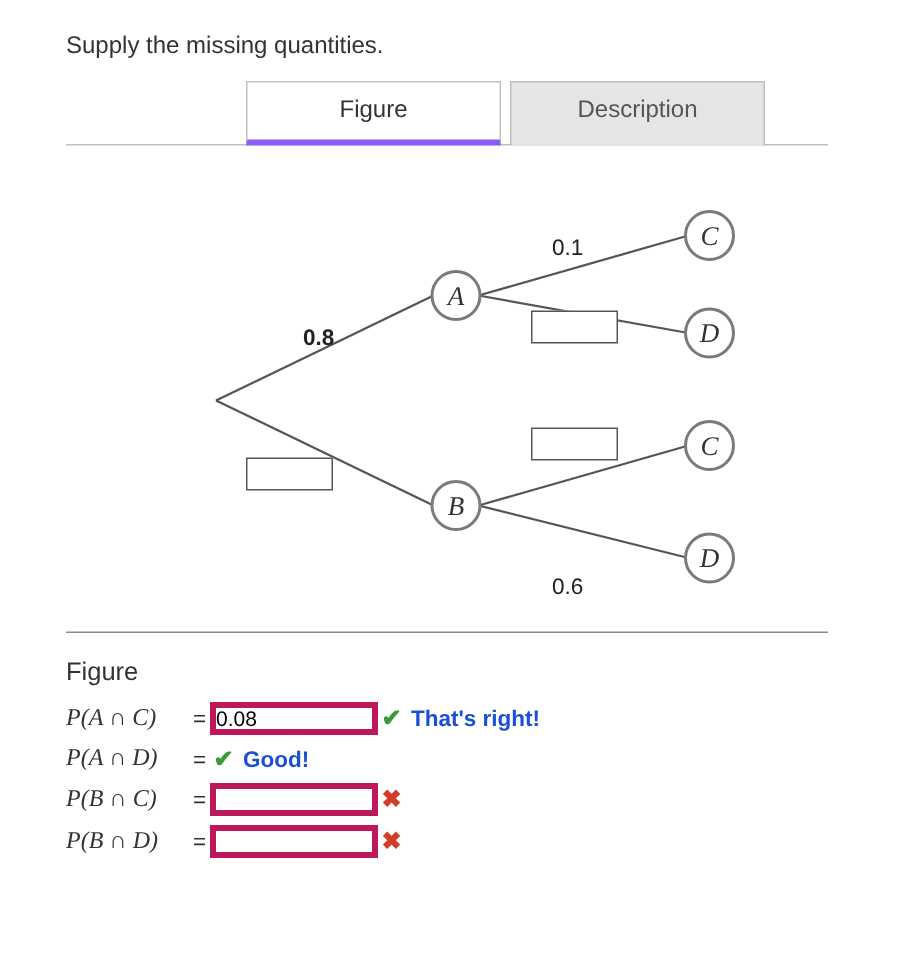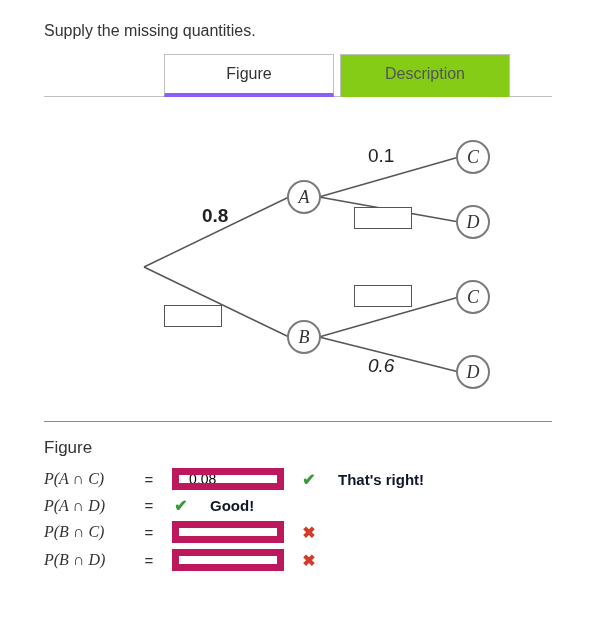--- a/index.html
+++ b/index.html
@@ -23,21 +23,21 @@
     background: #fefefe;
     border-bottom: none;
     cursor: pointer;
   }
   .tab.active {
     background: #fff;
     border-bottom: 4px solid #8b5cf6;
     position: relative;
   }
   .tab.inactive {
-    background: #84cc16;
+    background: #e5e5e5;
     color: #555;
     margin-left: 6px;
   }
   .tab-underline {
     border-top: 1px solid #bfbfbf;
     margin-top: -1px;
   }
 
   .figure-area {
     position: relative;
@@ -52,62 +52,63 @@
     border: 2px solid #7a7a7a;
     border-radius: 50%;
     background: #fff;
     display: flex; align-items: center; justify-content: center;
     font-style: italic;
     font-family: 'Times New Roman', serif;
     font-size: 18px;
   }
   .edge-label {
     position: absolute;
-    font-size: 19px;
+    font-size: 15px;
     color: #222;
+    margin-top: 12px;
   }
   .edge-input {
     position: absolute;
     width: 58px;
     height: 22px;
     border: 1px solid #555;
     font-size: 14px;
     padding: 1px 3px;
     background: #fff;
   }
 
   hr.divider { margin: 14px 0 16px 0; border: none; border-top: 1px solid #8a8a8a; }
 
   .outcome-title { font-size: 17px; margin-bottom: 10px; }
 
   .outcome-row {
     display: flex;
     align-items: center;
     margin-bottom: 6px;
-    gap: 16px;
+    gap: 0;
   }
   .outcome-label {
     width: 82px;
     font-style: italic;
     font-family: 'Times New Roman', serif;
     font-size: 16px;
     white-space: nowrap;
   }
   .equals { width: 14px; text-align: center; }
   .answer-input {
     width: 112px;
     height: 22px;
-    border: 7px solid #be185d;
-    padding: 1px 10px;
+    border: 4px solid #be185d;
+    padding: 1px 0;
     font-size: 14px;
   }
   .status-icon { width: 18px; text-align: center; font-weight: bold; font-size: 16px; }
   .status-correct { color: #3a9a3a; }
   .status-wrong { color: #d23c2a; }
-  .feedback { color: #0f172a; font-weight: 600; font-size: 15px; margin-left: 4px; }
+  .feedback { color: #1d4ed8; font-weight: 600; font-size: 15px; margin-left: 4px; }
 </style>
 </head>
 <body>
 
 <div class="page">
   <div class="prompt">Supply the missing quantities.</div>
 
   <div class="tabs">
     <div class="tab active">Figure</div>
     <div class="tab inactive">Description</div>
@@ -126,21 +127,21 @@
 
     <div class="node" style="left:243px; top:53px;">A</div>
     <div class="node" style="left:243px; top:193px;">B</div>
     <div class="node" style="left:412px; top:13px;">C</div>
     <div class="node" style="left:412px; top:78px;">D</div>
     <div class="node" style="left:412px; top:153px;">C</div>
     <div class="node" style="left:412px; top:228px;">D</div>
 
     <div class="edge-label" style="left:158px; top:78px;font-weight:bold;">0.8</div>
     <div class="edge-label" style="left:324px; top:18px;">0.1</div>
-    <div class="edge-label" style="left:324px; top:228px;font-style:italic;">0.6</div>
+    <div class="edge-label" style="left:324px; top:244px;">0.6</div>
 
     <input class="edge-input" style="left: 120px; top: 178px;" value="">
     <input class="edge-input" style="left: 310px; top: 80px;" value="">
     <input class="edge-input" style="left: 310px; top: 158px;" value="">
   </div>
 
   <hr class="divider">
 
   <div class="outcome-title">Figure</div>
 

